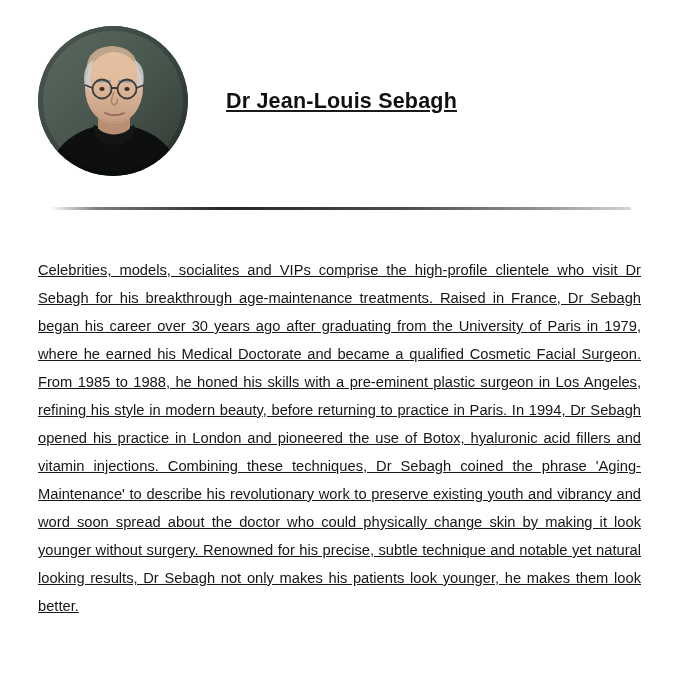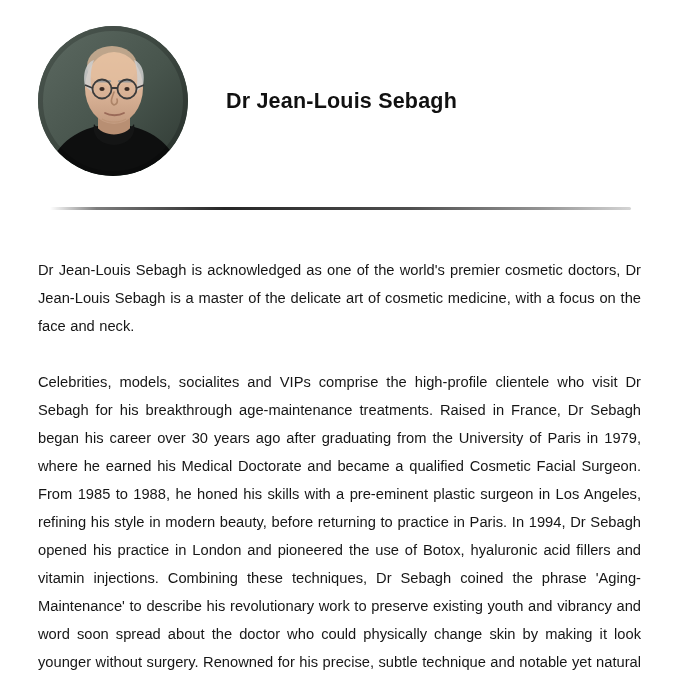--- a/index.html
+++ b/index.html
@@ -12,20 +12,21 @@
     background: #ffffff;
     font-family: "Liberation Sans", sans-serif;
     color: #1a1a1a;
     overflow: hidden;
   }
   .page {
     position: relative;
     width: 679px;
     height: 679px;
     box-sizing: border-box;
+    text-decoration: underline;
   }
 
   
   .header {
     display: flex;
     align-items: center;
     padding: 26px 0 0 38px;
   }
   .avatar {
     width: 150px;
@@ -151,17 +152,16 @@
     </div>
 
     <div class="doctor-name">Dr Jean-Louis Sebagh</div>
   </div>
 
   <div class="divider-wrap">
     <div class="divider"></div>
   </div>
 
   <div class="body-copy">
-    <p class="para">Dr Jean-Louis Sebagh is acknowledged as one of the world's premier cosmetic doctors, Dr Jean-Louis Sebagh is a master of the delicate art of cosmetic medicine, with a focus on the face and neck.</p>
     <p class="para">Celebrities, models, socialites and VIPs comprise the high-profile clientele who visit Dr Sebagh for his breakthrough age-maintenance treatments. Raised in France, Dr Sebagh began his career over 30 years ago after graduating from the University of Paris in 1979, where he earned his Medical Doctorate and became a qualified Cosmetic Facial Surgeon. From 1985 to 1988, he honed his skills with a pre-eminent plastic surgeon in Los Angeles, refining his style in modern beauty, before returning to practice in Paris. In 1994, Dr Sebagh opened his practice in London and pioneered the use of Botox, hyaluronic acid fillers and vitamin injections. Combining these techniques, Dr Sebagh coined the phrase 'Aging-Maintenance' to describe his revolutionary work to preserve existing youth and vibrancy and word soon spread about the doctor who could physically change skin by making it look younger without surgery. Renowned for his precise, subtle technique and notable yet natural looking results, Dr Sebagh not only makes his patients look younger, he makes them look better.</p>
   </div>
 
 </div>
 
 </body></html>

